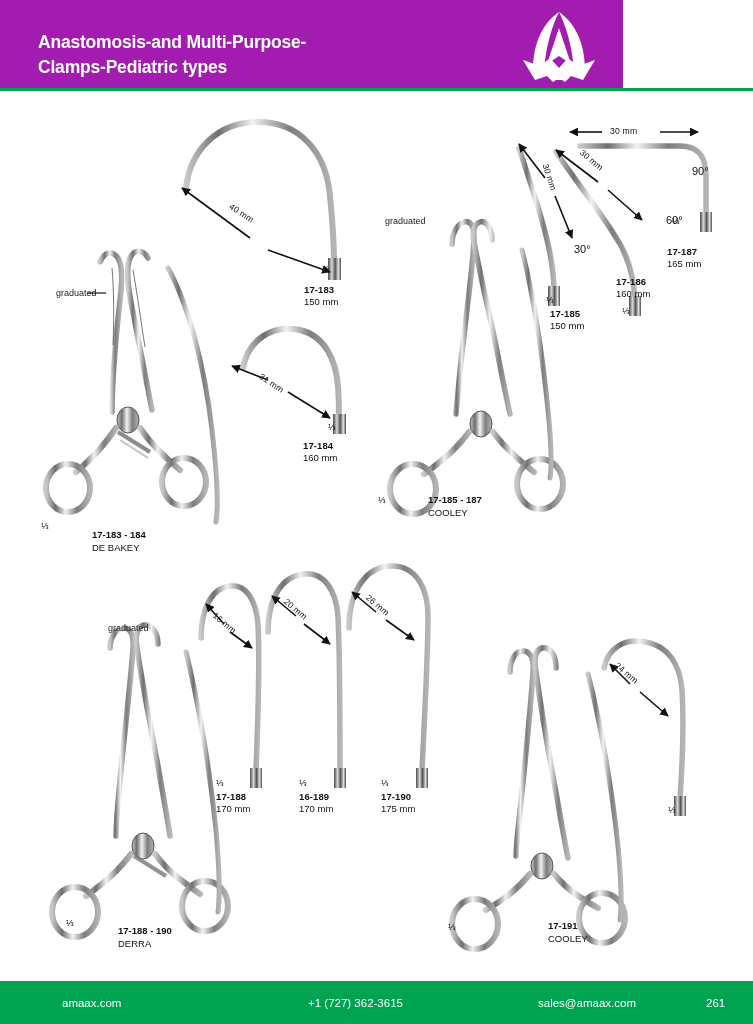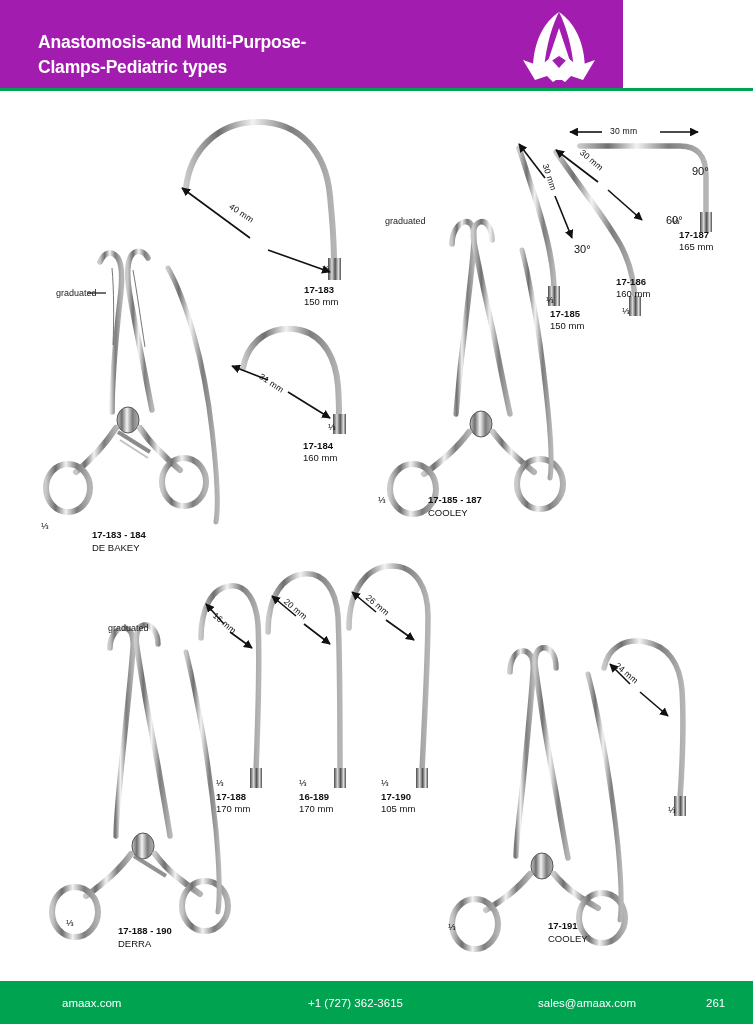--- a/index.html
+++ b/index.html
@@ -269,21 +269,21 @@
   <div class="ang" style="left:666px;top:214px;">60°</div>
   <div class="frac" style="left:622px;top:306px;">⅓</div>
   <div class="cap" style="left:616px;top:276px;">
     <b>17-186</b>
     <i>160 mm</i>
   </div>
 
   <div class="dim" style="left:610px;top:126px;">30 mm</div>
   <div class="ang" style="left:692px;top:165px;">90°</div>
   <div class="frac" style="left:672px;top:216px;">⅓</div>
-  <div class="cap" style="left:667px;top:229px;margin-left:12px;">
+  <div class="cap" style="left:667px;top:246px;">
     <b>17-187</b>
     <i>165 mm</i>
   </div>
 
   <div class="frac" style="left:378px;top:495px;">⅓</div>
   <div class="grpcap" style="left:428px;top:494px;">
     <b>17-185 - 187</b>
     <i>COOLEY</i>
   </div>
 
@@ -300,21 +300,21 @@
   <div class="frac" style="left:299px;top:778px;">⅓</div>
   <div class="cap" style="left:299px;top:791px;">
     <b>16-189</b>
     <i>170 mm</i>
   </div>
 
   <div class="dim" style="left:364px;top:600px;transform:rotate(40deg);">26 mm</div>
   <div class="frac" style="left:381px;top:778px;">⅓</div>
   <div class="cap" style="left:381px;top:791px;">
     <b>17-190</b>
-    <i>105 mm</i>
+    <i>175 mm</i>
   </div>
 
   <div class="frac" style="left:66px;top:918px;">⅓</div>
   <div class="grpcap" style="left:118px;top:925px;">
     <b>17-188 - 190</b>
     <i>DERRA</i>
   </div>
 
   <div class="dim" style="left:613px;top:668px;transform:rotate(40deg);">24 mm</div>
   <div class="frac" style="left:668px;top:805px;">⅓</div>

